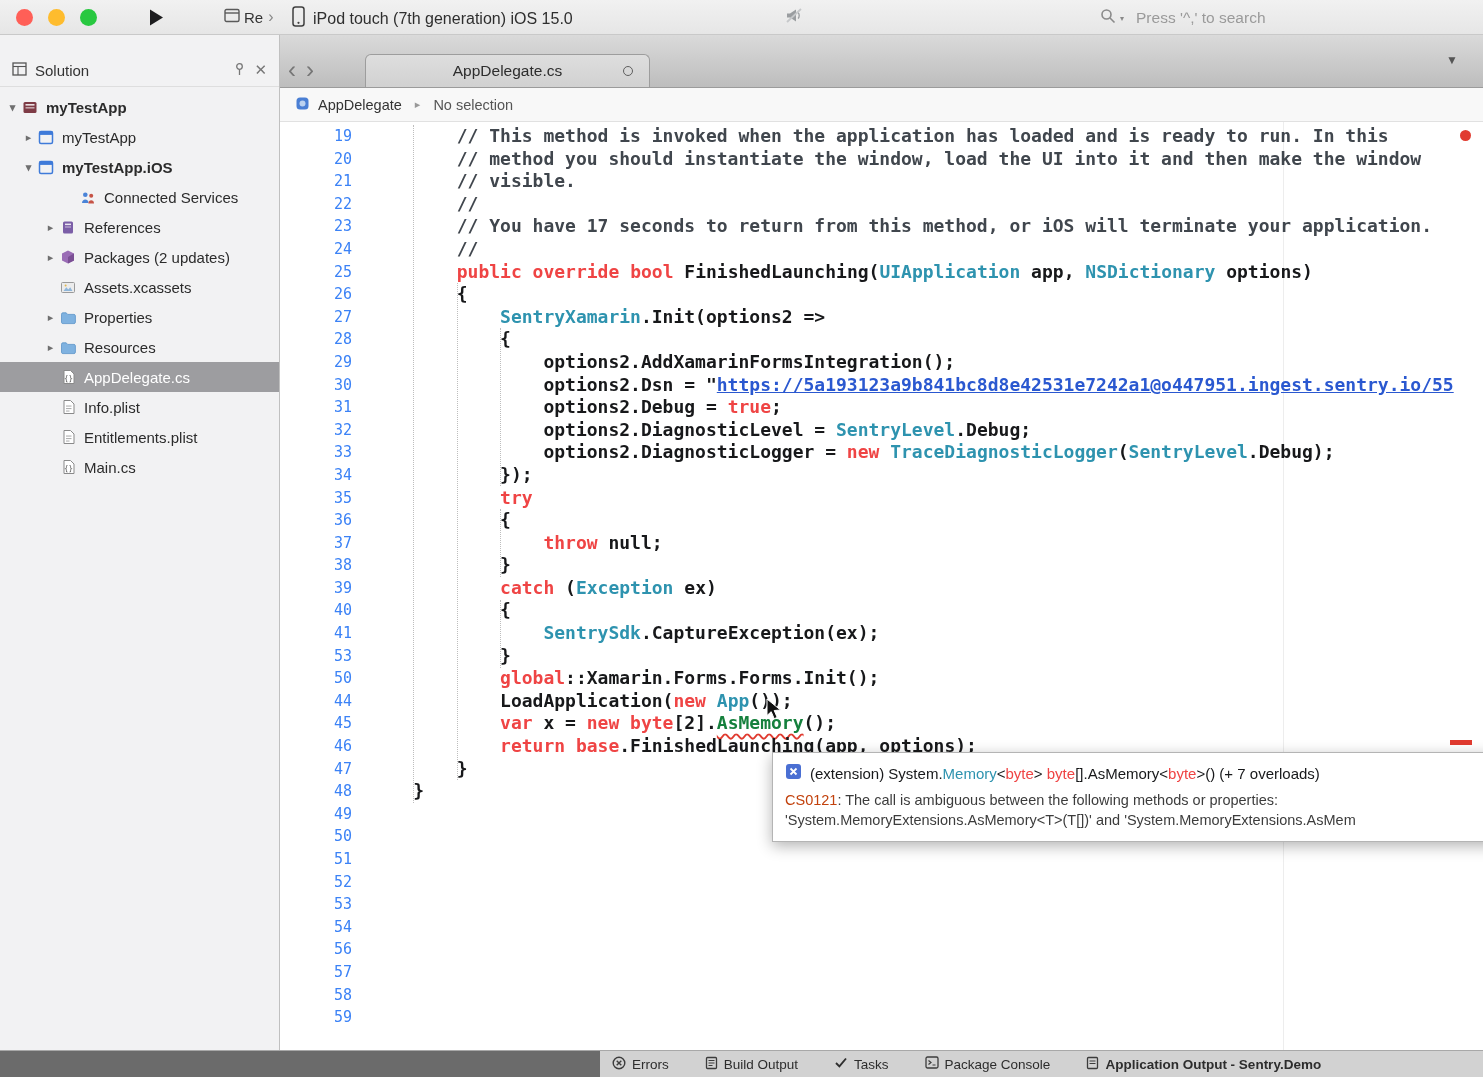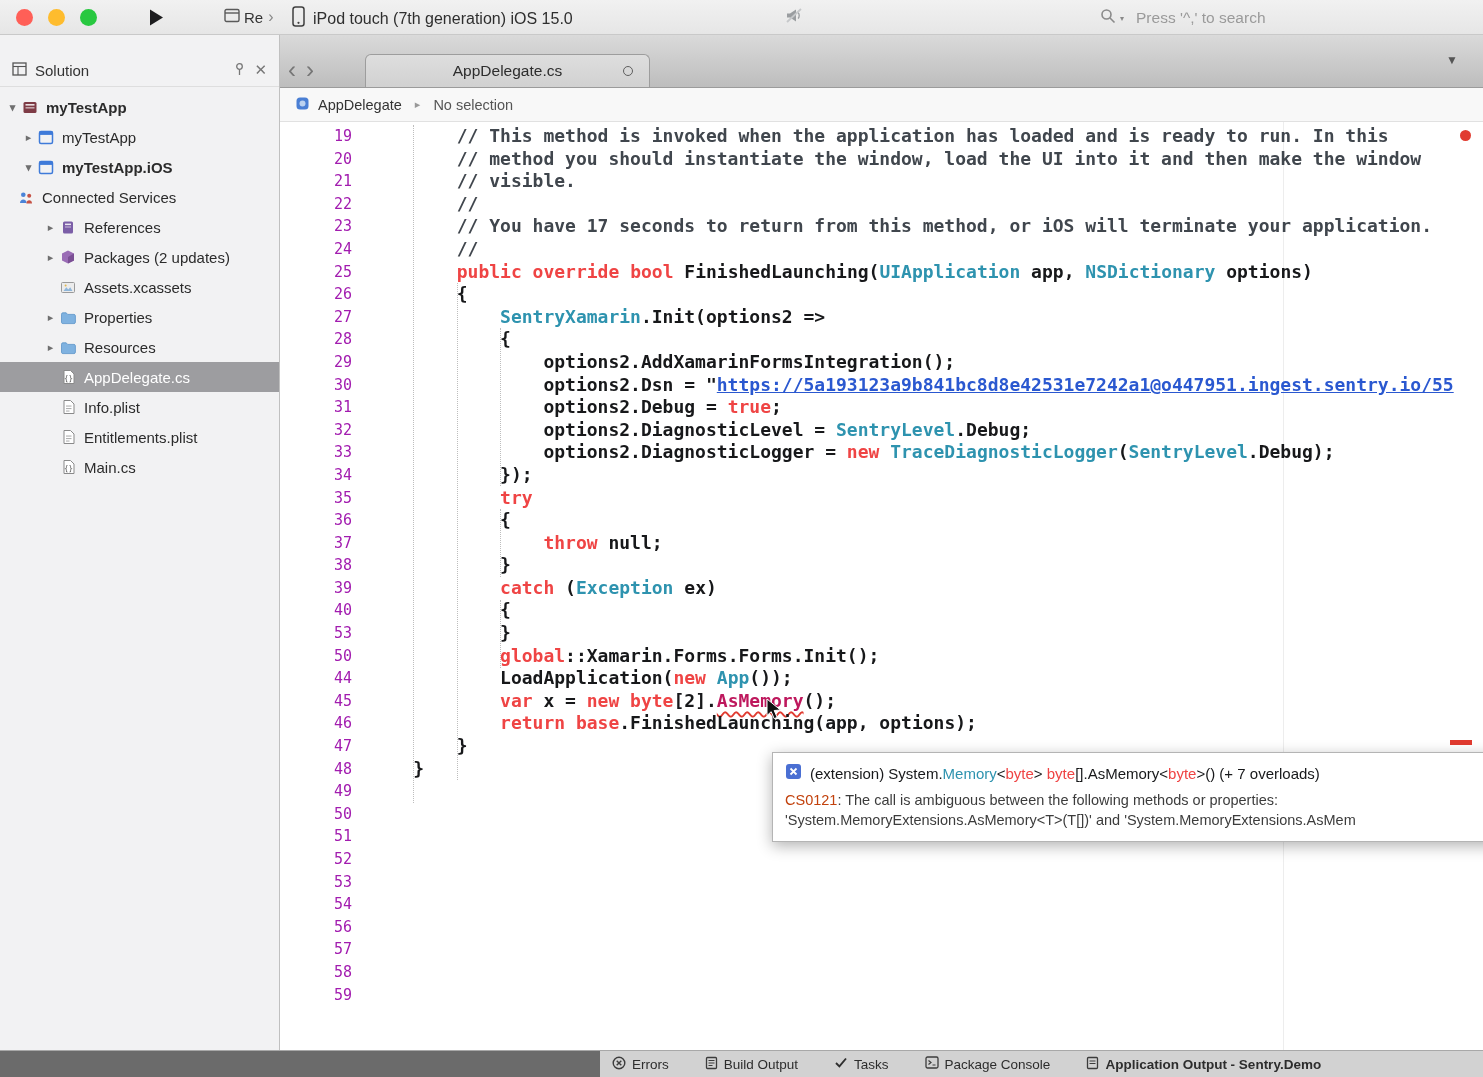--- a/index.html
+++ b/index.html
@@ -42,28 +42,28 @@
   .mod-circle { position:absolute; right:16px; top:11px; width:10px; height:10px; border:1.5px solid #5f5f5f; border-radius:50%; }
   .tab-dropdown { position:absolute; right:25px; top:18px; color:#555; font-size:12px; }
   .breadcrumb { height:34px; flex:0 0 34px; background:#f8f8f8; border-bottom:1px solid #e1e1e1; display:flex; align-items:center; padding-left:15px; gap:8px; font-size:14.5px; }
   .crumb-scope { color:#333; }
   .crumb-sep { color:#999; font-size:11px; margin:0 5px; }
   .crumb-sel { color:#555; }
 
   .code { flex:1; position:relative; overflow:hidden; font-family:"DejaVu Sans Mono", monospace; font-size:18px; font-weight:600; line-height:22.6px; }
   .code-lines { padding-top:3px; position:relative; z-index:2; }
   .code-line { display:flex; height:22.6px; }
-  .ln { flex:0 0 90px; text-align:right; padding-right:18px; color:#a21caf; font-size:15px; font-weight:400; }
+  .ln { flex:0 0 90px; text-align:right; padding-right:18px; color:#3b82f6; font-size:15px; font-weight:400; }
   .src { margin:0; white-space:pre; font-family:inherit; }
   .tok-c { color:#40464d; }
   .tok-k { color:#ef4444; }
   .tok-t { color:#2e93af; }
   .tok-p { color:#17181a; }
   .tok-l { color:#2a58d0; text-decoration:underline; }
-  .tok-e { color:#be185d; text-decoration:underline wavy #e03b30; text-decoration-thickness:1.5px; text-underline-offset:4px; }
+  .tok-e { color:#15803d; text-decoration:underline wavy #e03b30; text-decoration-thickness:1.5px; text-underline-offset:4px; }
   .guide { position:absolute; border-left:1px dotted #bdbdbd; width:0; z-index:1; }
   .g4  { left:133px; top:3px;   height:678px; }
   .g8  { left:177px; top:161px; height:497px; }
   .g12a{ left:220px; top:206px; height:158px; }
   .g12b{ left:220px; top:387px; height:68px; }
   .g12c{ left:220px; top:478px; height:68px; }
   .ruler { position:absolute; left:1003px; top:0; bottom:0; width:1px; background:#ededed; z-index:1; }
   .err-dot { position:absolute; left:1180px; top:8px; width:11px; height:11px; border-radius:50%; background:#e13b30; z-index:3; }
   .err-dash { position:absolute; left:1170px; top:618px; width:22px; height:5px; background:#e13b30; z-index:3; }
   .mouse-cursor { position:absolute; left:485px; top:576px; z-index:40; }
@@ -183,21 +183,21 @@
         <div class="tree-row bold" style="padding-left: 20px;">
           <span class="chev">▾</span>
           <span class="tree-icon">
             <svg width="16" height="15" viewBox="0 0 16 15">
               <rect x="1.5" y="1.5" width="13" height="12" rx="1.5" fill="none" stroke="#3f7bd9" stroke-width="1.5"></rect>
               <rect x="1.5" y="1.5" width="13" height="3.4" fill="#3f7bd9"></rect>
             </svg>
           </span>
           <span class="tree-label">myTestApp.iOS</span>
         </div>
-        <div class="tree-row" style="">
+        <div class="tree-row" style="padding-left: 42px; margin-left: 20px;">
           <span class="chev"></span>
           <span class="tree-icon">
             <svg width="16" height="15" viewBox="0 0 16 15">
               <circle cx="5.3" cy="4.8" r="2.3" fill="#4a84d8"></circle>
               <path d="M2 13c0-2.2 1.5-3.6 3.3-3.6S8.6 10.8 8.6 13z" fill="#4a84d8"></path>
               <circle cx="11.2" cy="5.8" r="2" fill="#c65346"></circle>
               <path d="M8.4 13.4c0-1.9 1.3-3.1 2.8-3.1s2.8 1.2 2.8 3.1z" fill="#c65346"></path>
             </svg>
           </span>
           <span class="tree-label">Connected Services</span>
@@ -414,20 +414,24 @@
           </div>
           <div class="code-line">
             <span class="ln">39</span>
             <pre class="src"><span class="tok-p">            </span><span class="tok-k">catch</span><span class="tok-p"> (</span><span class="tok-t">Exception</span><span class="tok-p"> ex)</span></pre>
           </div>
           <div class="code-line">
             <span class="ln">40</span>
             <pre class="src"><span class="tok-p">            {</span></pre>
           </div>
           <div class="code-line">
+            <span class="ln">41</span>
+            <pre class="src"><span class="tok-p">                </span><span class="tok-t">SentrySdk</span><span class="tok-p">.CaptureException(ex);</span></pre>
+          </div>
+          <div class="code-line">
             <span class="ln">53</span>
             <pre class="src"><span class="tok-p">            }</span></pre>
           </div>
           <div class="code-line">
             <span class="ln">50</span>
             <pre class="src"><span class="tok-p">            </span><span class="tok-k">global</span><span class="tok-p">::Xamarin.Forms.Forms.Init();</span></pre>
           </div>
           <div class="code-line">
             <span class="ln">44</span>
             <pre class="src"><span class="tok-p">            LoadApplication(</span><span class="tok-k">new</span><span class="tok-p"> </span><span class="tok-t">App</span><span class="tok-p">());</span></pre>

